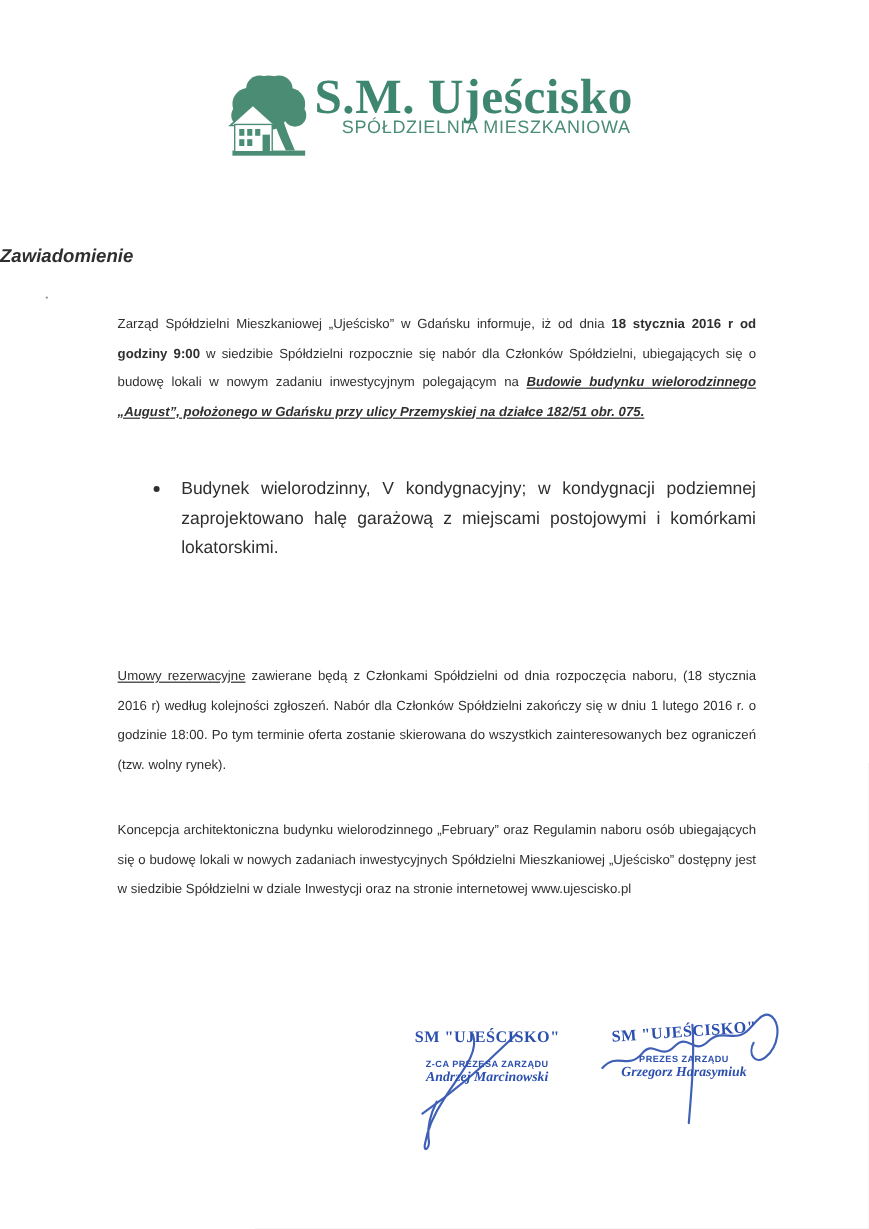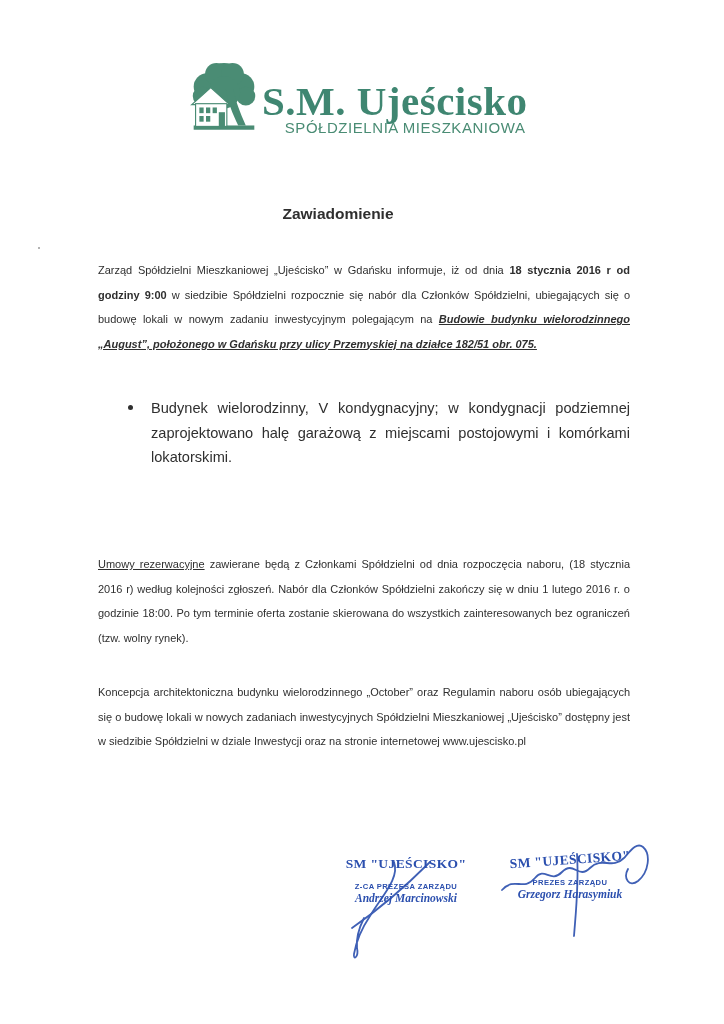--- a/index.html
+++ b/index.html
@@ -6,21 +6,21 @@
   .page{
     position:relative;
     width:724px;height:1024px;
     background:#ffffff;
     overflow:hidden;
     font-family:"Liberation Sans", sans-serif;
     color:#2f2f2f;
     margin:0 auto;
   }
   
-  .logo{position:absolute;left:188px;top:56px;display:flex;align-items:flex-end;}
+  .logo{position:absolute;left:188px;top:56px;display:flex;align-items:flex-start;}
   .logo-icon{display:block;margin-top:4px;}
   .logo-textblock{margin-left:2px;}
   .logo-name{
     font-family:"Liberation Serif", serif;
     font-weight:bold;
     font-size:41px;
     line-height:48px;
     color:#3f8671;
     letter-spacing:0.5px;
     white-space:nowrap;
@@ -30,21 +30,21 @@
     letter-spacing:0.55px;
     color:#4a8c74;
     text-align:right;
     margin-top:-6px;
     padding-right:2px;
     white-space:nowrap;
   }
   
   .notice-title{
     position:absolute;left:0;top:205px;width:676px;
-    text-align:center;font-weight:bold;font-size:15.5px;
+    font-weight:bold;font-size:15.5px;font-style:italic;
   }
   
   .body-par{
     position:absolute;left:98px;width:532px;
     font-size:11px;line-height:24.5px;
     text-align:justify;
   }
   .p1{top:258px;}
   .p2{top:552px;}
   .p3{top:680px;}
@@ -127,21 +127,21 @@
 
   <div class="bullet-list">
     <div class="bullet-item">
       <span class="bullet-dot"></span>
       <div class="bullet-text">Budynek wielorodzinny, V kondygnacyjny; w kondygnacji podziemnej zaprojektowano halę garażową z miejscami postojowymi i komórkami lokatorskimi.</div>
     </div>
   </div>
 
   <div class="body-par p2"><span class="u">Umowy rezerwacyjne</span><span> zawierane będą z Członkami Spółdzielni od dnia rozpoczęcia naboru, (18 stycznia 2016 r) według kolejności zgłoszeń. Nabór dla Członków Spółdzielni zakończy się w dniu 1 lutego 2016 r. o godzinie 18:00. Po tym terminie oferta zostanie skierowana do wszystkich zainteresowanych bez ograniczeń (tzw. wolny rynek).</span></div>
 
-  <div class="body-par p3">Koncepcja architektoniczna budynku wielorodzinnego „October” oraz Regulamin naboru osób ubiegających się o budowę lokali w nowych zadaniach inwestycyjnych Spółdzielni Mieszkaniowej „Ujeścisko” dostępny jest w siedzibie Spółdzielni w dziale Inwestycji oraz na stronie internetowej www.ujescisko.pl</div>
+  <div class="body-par p3">Koncepcja architektoniczna budynku wielorodzinnego „February” oraz Regulamin naboru osób ubiegających się o budowę lokali w nowych zadaniach inwestycyjnych Spółdzielni Mieszkaniowej „Ujeścisko” dostępny jest w siedzibie Spółdzielni w dziale Inwestycji oraz na stronie internetowej www.ujescisko.pl</div>
 
   <div class="stamp stamp-left">
     <div class="stamp-org">SM "UJEŚCISKO"</div>
     <div class="stamp-role">Z-CA PREZESA ZARZĄDU</div>
     <div class="stamp-name">Andrzej Marcinowski</div>
   </div>
 
   <div class="stamp stamp-right">
     <div class="stamp-org">SM "UJEŚCISKO"</div>
     <div class="stamp-role">PREZES ZARZĄDU</div>

